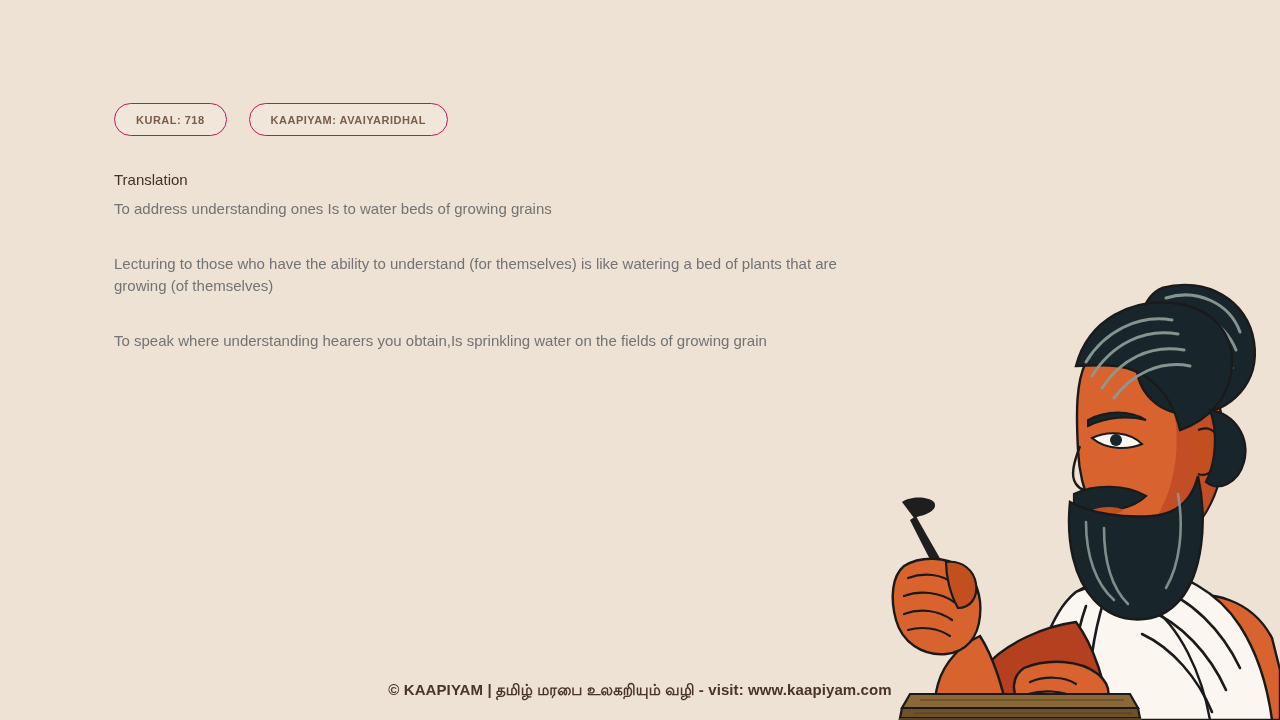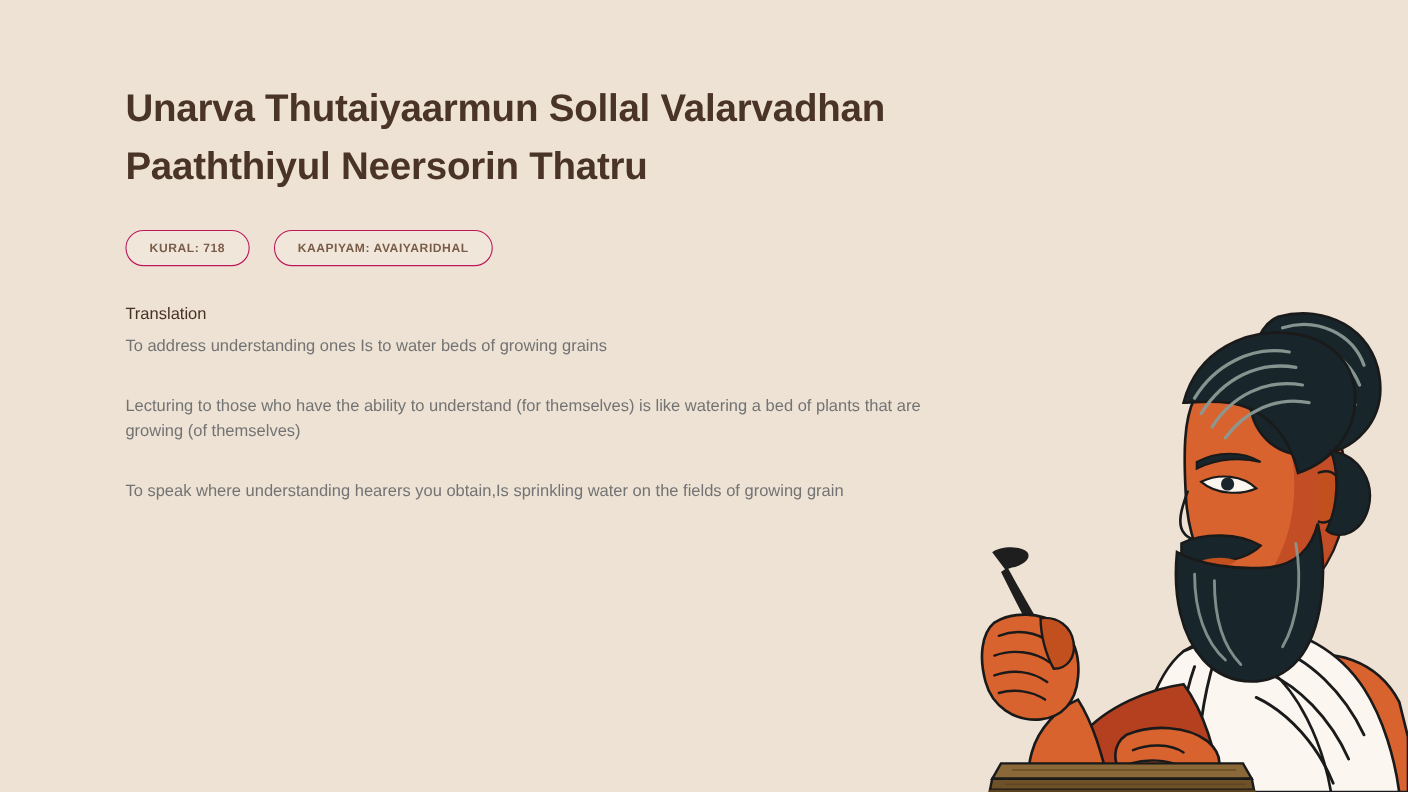--- a/index.html
+++ b/index.html
@@ -222,21 +222,20 @@
             <path d="M34 443 L252 443"></path>
           </g>
         </g>
 
       </g>
     </svg>
   </div>
 
   <div id="content">
 
-    <h1 id="title">Unarva Thutaiyaarmun Sollal Valarvadhan Paaththiyul Neersorin Thatru</h1>
 
     <div id="meta-pills">
       <span class="pill">KURAL: 718</span>
       <span class="pill">KAAPIYAM: AVAIYARIDHAL</span>
     </div>
 
     <div id="sections">
 
       <div class="section">
         <div class="section-heading">Translation</div>
@@ -247,14 +246,15 @@
         <div class="section-body" id="explanation-body">Lecturing to those who have the ability to understand (for themselves) is like watering a bed of plants that are growing (of themselves)</div>
       </div>
 
       <div class="section">
         <div class="section-body">To speak where understanding hearers you obtain,Is sprinkling water on the fields of growing grain</div>
       </div>
 
     </div>
   </div>
 
+  <div id="footer">© KAAPIYAM | தமிழ் மரபை உலகறியும் வழி - visit: www.kaapiyam.com</div>
 
 </div>
 
 </body></html>

